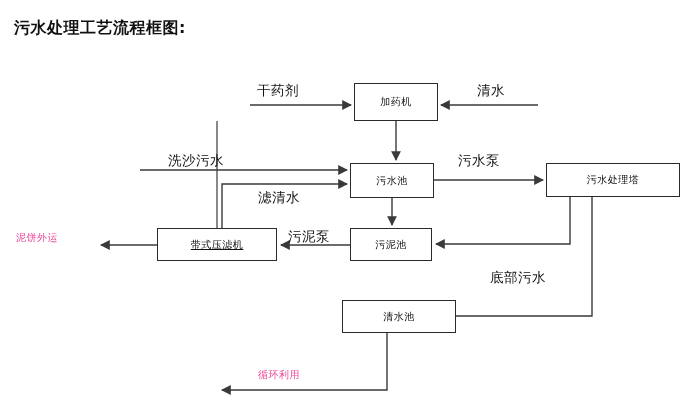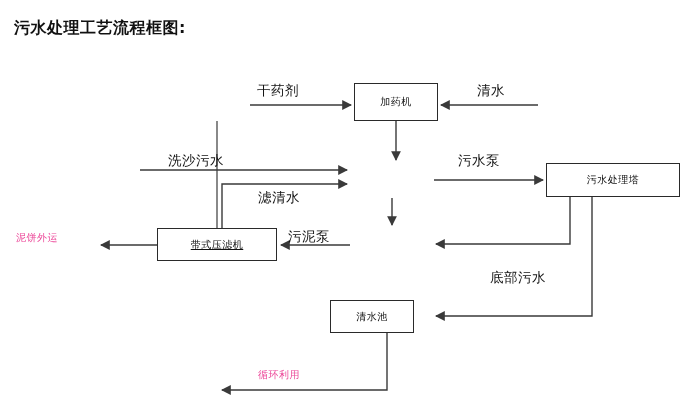--- a/index.html
+++ b/index.html
@@ -97,31 +97,37 @@
       <path d="M 157 245 L 101 245" marker-end="url(#ah)"></path>
 
       <path d="M 387 333 L 387 390 L 222 390" marker-end="url(#ah)"></path>
     </g>
   </svg>
 
   <div class="node" style="left:354px;top:83px;width:84px;height:38px;">
     <span>加药机</span>
   </div>
 
+  <div class="node" style="left:350px;top:163px;width:84px;height:35px;">
+    <span>污水池</span>
+  </div>
 
   <div class="node" style="left:546px;top:163px;width:134px;height:34px;text-align:center;">
     <span>污水处理塔</span>
   </div>
 
   <div class="node" style="left:157px;top:228px;width:120px;height:33px;text-decoration:underline;">
     <span>带式压滤机</span>
   </div>
 
+  <div class="node" style="left:350px;top:228px;width:82px;height:33px;">
+    <span>污泥池</span>
+  </div>
 
-  <div class="node" style="left:330px;top:300px;width:84px;height:33px;">
+  <div class="node" style="left:342px;top:300px;width:114px;height:33px;">
     <span>清水池</span>
   </div>
 
   <div class="edge-label" style="left:257px;top:82px;text-align:center;">干药剂</div>
 
   <div class="edge-label" style="left:477px;top:82px;">清水</div>
 
   <div class="edge-label" style="left:168px;top:152px;">洗沙污水</div>
 
   <div class="edge-label" style="left:258px;top:189px;">滤清水</div>

